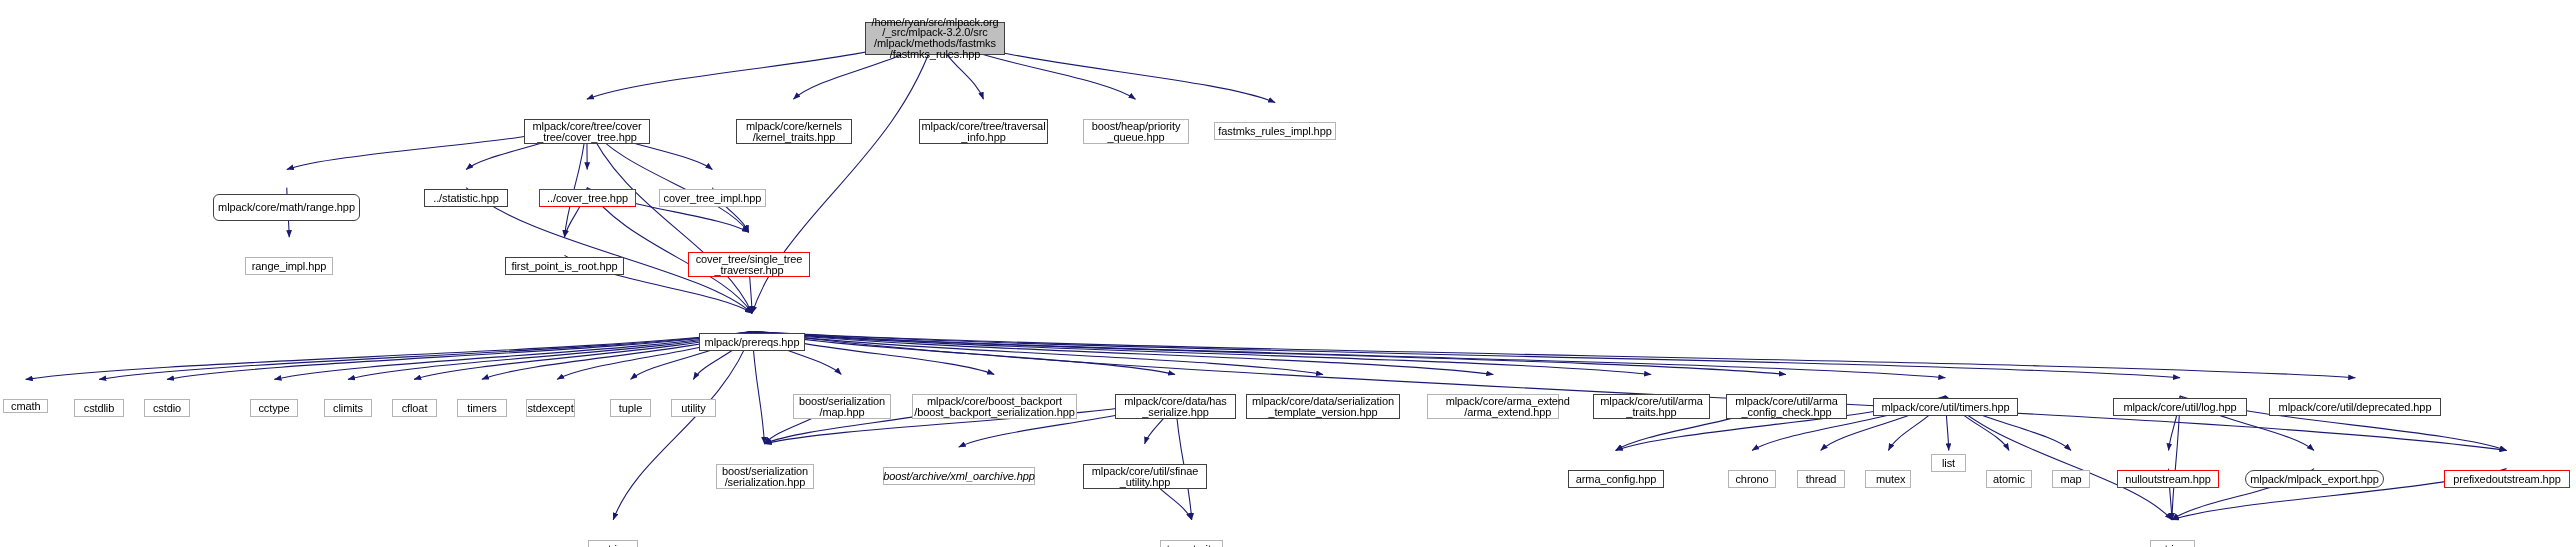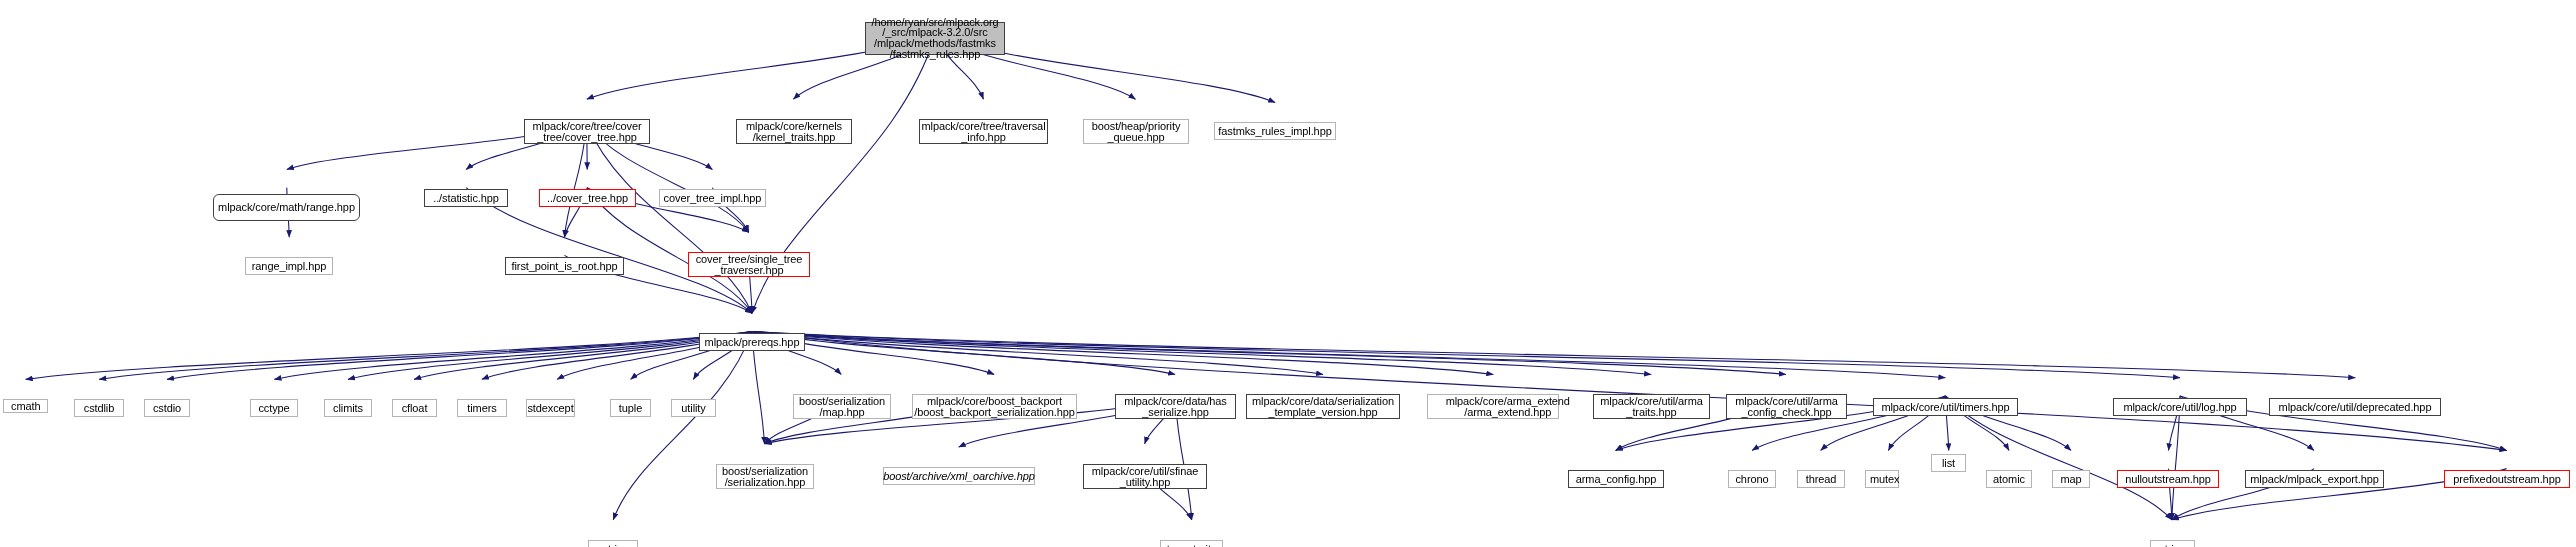--- a/index.html
+++ b/index.html
@@ -185,22 +185,22 @@
     <div class="node red" style="left: 2444px; top: 450px; width: 126px; height: 18px;">prefixedoutstream.hpp</div>
     <div class="node plain" style="left: 716px; top: 444px; width: 98px; height: 25px;">boost/serialization
 /serialization.hpp</div>
     <div class="node plain" style="left: 883px; top: 447px; width: 152px; height: 18px; font-style: italic;">boost/archive/xml_oarchive.hpp</div>
     <div class="node solid" style="left: 1083px; top: 444px; width: 124px; height: 25px;">mlpack/core/util/sfinae
 _utility.hpp</div>
     <div class="node plain" style="left: 1160px; top: 520px; width: 63px; height: 18px;">type_traits</div>
     <div class="node solid" style="left: 1568px; top: 450px; width: 96px; height: 18px;">arma_config.hpp</div>
     <div class="node plain" style="left: 1728px; top: 450px; width: 48px; height: 18px;">chrono</div>
     <div class="node plain" style="left: 1797px; top: 450px; width: 48px; height: 18px;">thread</div>
-    <div class="node plain" style="left: 1865px; top: 450px; width: 34px; height: 18px; padding-left: 8px;">mutex</div>
+    <div class="node plain" style="left: 1865px; top: 450px; width: 46px; height: 18px; padding-left: 8px;">mutex</div>
     <div class="node plain" style="left: 1931px; top: 434px; width: 35px; height: 18px;">list</div>
     <div class="node plain" style="left: 1986px; top: 450px; width: 46px; height: 18px;">atomic</div>
     <div class="node plain" style="left: 2052px; top: 450px; width: 38px; height: 18px;">map</div>
     <div class="node red" style="left: 2117px; top: 450px; width: 102px; height: 18px;">nulloutstream.hpp</div>
-    <div class="node solid" style="left: 2245px; top: 450px; width: 139px; height: 18px;">mlpack/mlpack_export.hpp</div>
+    <div class="node solid" style="left: 2245px; top: 450px; width: 139px; height: 18px; border-radius: 9px;">mlpack/mlpack_export.hpp</div>
     <div class="node plain" style="left: 588px; top: 520px; width: 50px; height: 18px;">cstring</div>
     <div class="node plain" style="left: 2150px; top: 520px; width: 45px; height: 18px;">string</div>
   </div>
 
 
 </body></html>

